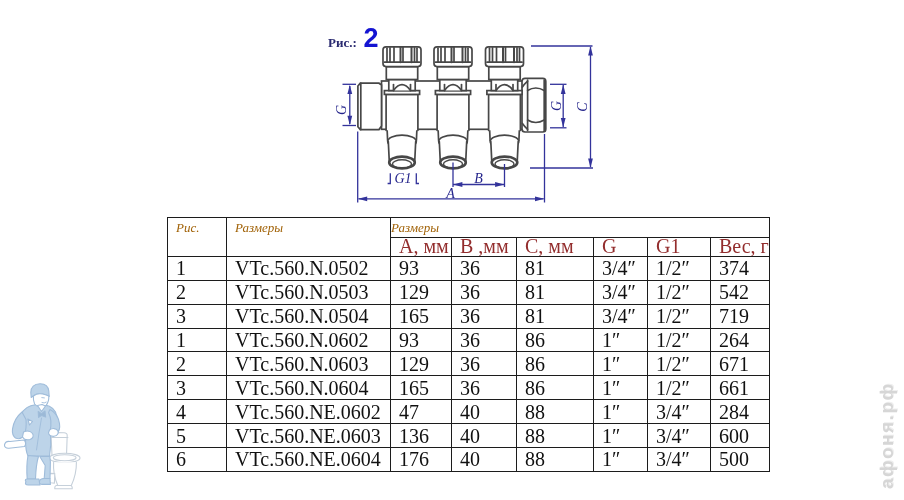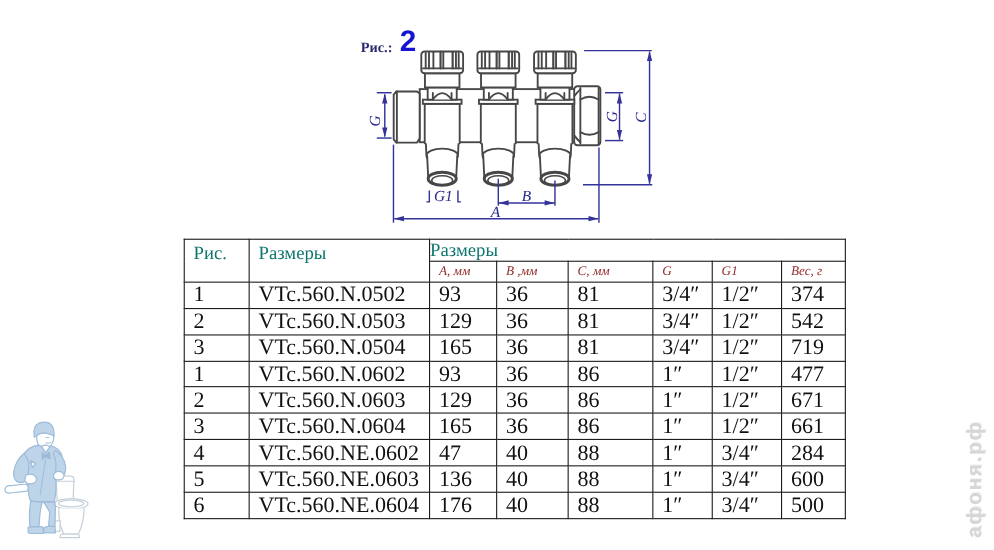--- a/index.html
+++ b/index.html
@@ -2,22 +2,22 @@
 <html><head>
 <meta charset="utf-8">
 <style>
   html,body{margin:0;padding:0;}
   body{width:904px;height:500px;position:relative;background:#ffffff;overflow:hidden;
        font-family:"Liberation Serif", serif;}
   #draw{position:absolute;left:0;top:0;}
   table.t{position:absolute;left:167px;top:217px;border-collapse:collapse;table-layout:fixed;}
   table.t td{border:1.6px solid #1c1c1c;padding:0 0 0 8px;vertical-align:middle;
              font-size:20px;color:#111;line-height:1;white-space:nowrap;overflow:hidden;}
-  table.t td.h{color:#0f766e;font-size:17px;}
-  table.t td.h2{color:#932d2d;font-style:italic;font-size:12px;line-height:17.7px;height:17.7px;}
+  table.t td.h{color:#a16207;font-style:italic;font-size:13px;}
+  table.t td.h2{color:#932d2d;font-size:20px;line-height:17.7px;height:17.7px;}
   tr.dr{height:23.9px;}
   .wmtxt{position:absolute;left:876px;top:489px;
          color:#d6d6d6;font-family:"Liberation Sans",sans-serif;font-weight:bold;
          font-size:19px;letter-spacing:1.5px;
          transform:rotate(-90deg);transform-origin:0 0;
          text-shadow:1px 1px 0 #efefef; white-space:nowrap;}
 </style>
 </head>
 <body>
 <svg id="draw" width="904" height="500" viewBox="0 0 904 500">
@@ -288,21 +288,21 @@
         <td>719</td>
       </tr>
   <tr class="dr">
         <td>1</td>
         <td>VTc.560.N.0602</td>
         <td>93</td>
         <td>36</td>
         <td>86</td>
         <td>1″</td>
         <td>1/2″</td>
-        <td>477</td>
+        <td>264</td>
       </tr>
   <tr class="dr">
         <td>2</td>
         <td>VTc.560.N.0603</td>
         <td>129</td>
         <td>36</td>
         <td>86</td>
         <td>1″</td>
         <td>1/2″</td>
         <td>671</td>

